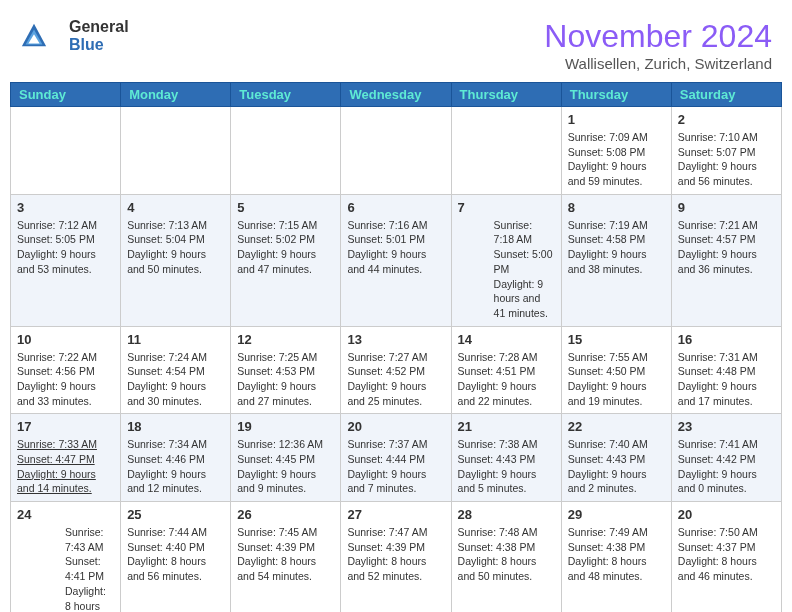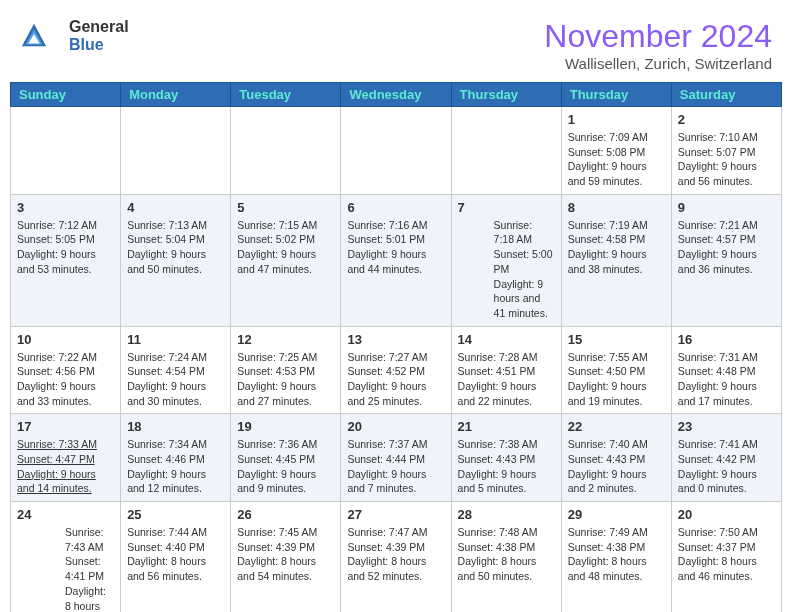--- a/index.html
+++ b/index.html
@@ -247,21 +247,21 @@
 Daylight: 9 hours and 14 minutes.</div>
         </td>
         <td>
           <div class="day-number">18</div>
           <div class="day-info" style="white-space: pre-line;">Sunrise: 7:34 AM
 Sunset: 4:46 PM
 Daylight: 9 hours and 12 minutes.</div>
         </td>
         <td>
           <div class="day-number">19</div>
-          <div class="day-info" style="white-space: pre-line;">Sunrise: 7:36 AM
+          <div class="day-info" style="white-space: pre-line;">Sunrise: 12:36 AM
 Sunset: 4:45 PM
 Daylight: 9 hours and 9 minutes.</div>
         </td>
         <td>
           <div class="day-number">20</div>
           <div class="day-info" style="white-space: pre-line;">Sunrise: 7:37 AM
 Sunset: 4:44 PM
 Daylight: 9 hours and 7 minutes.</div>
         </td>
         <td>

